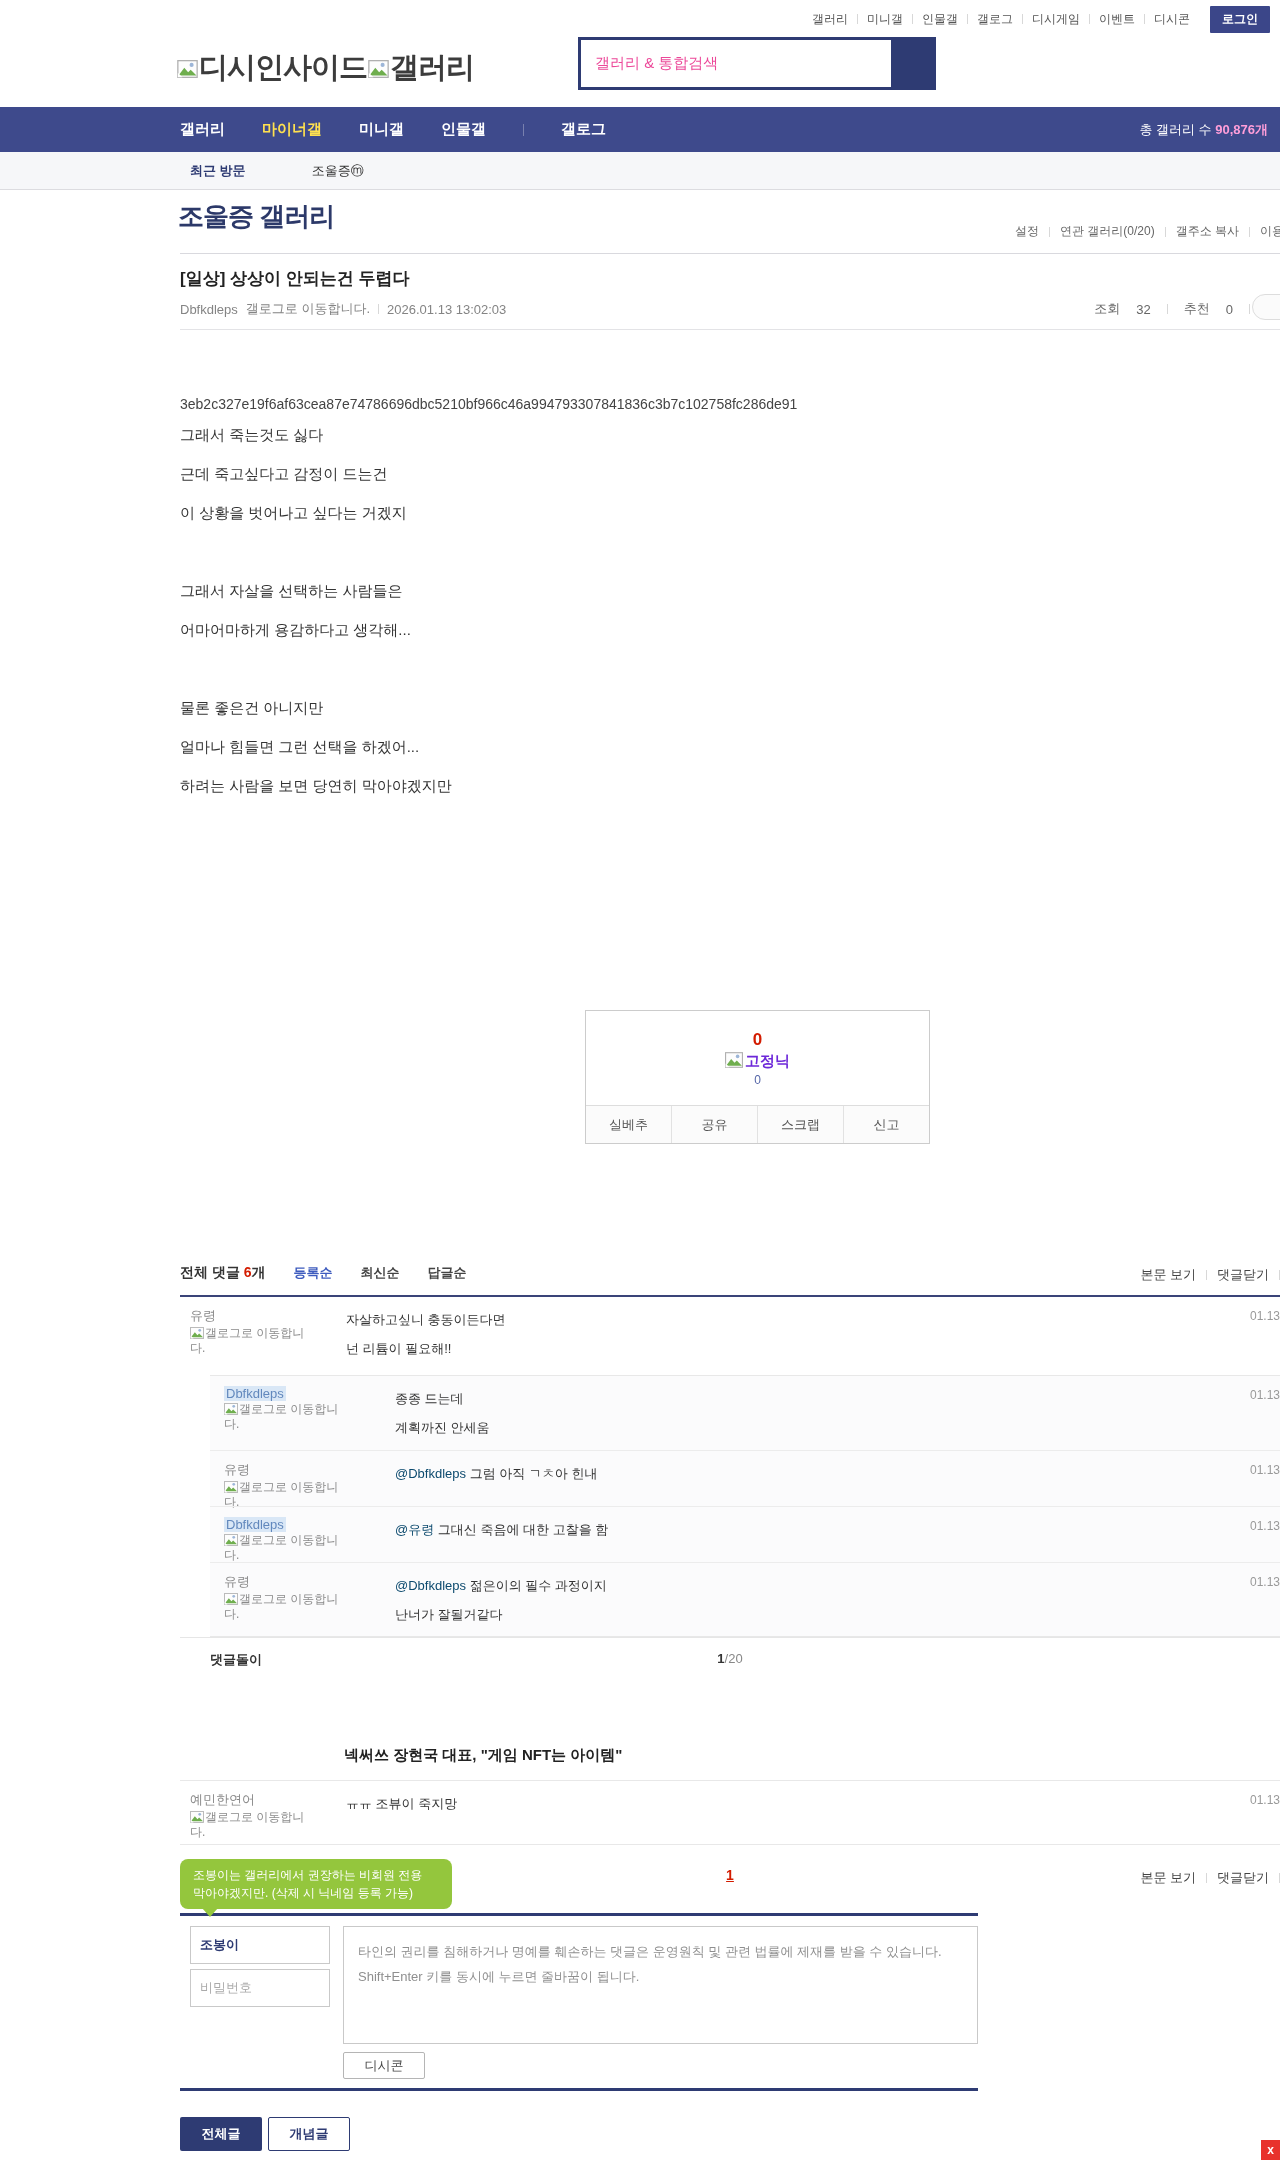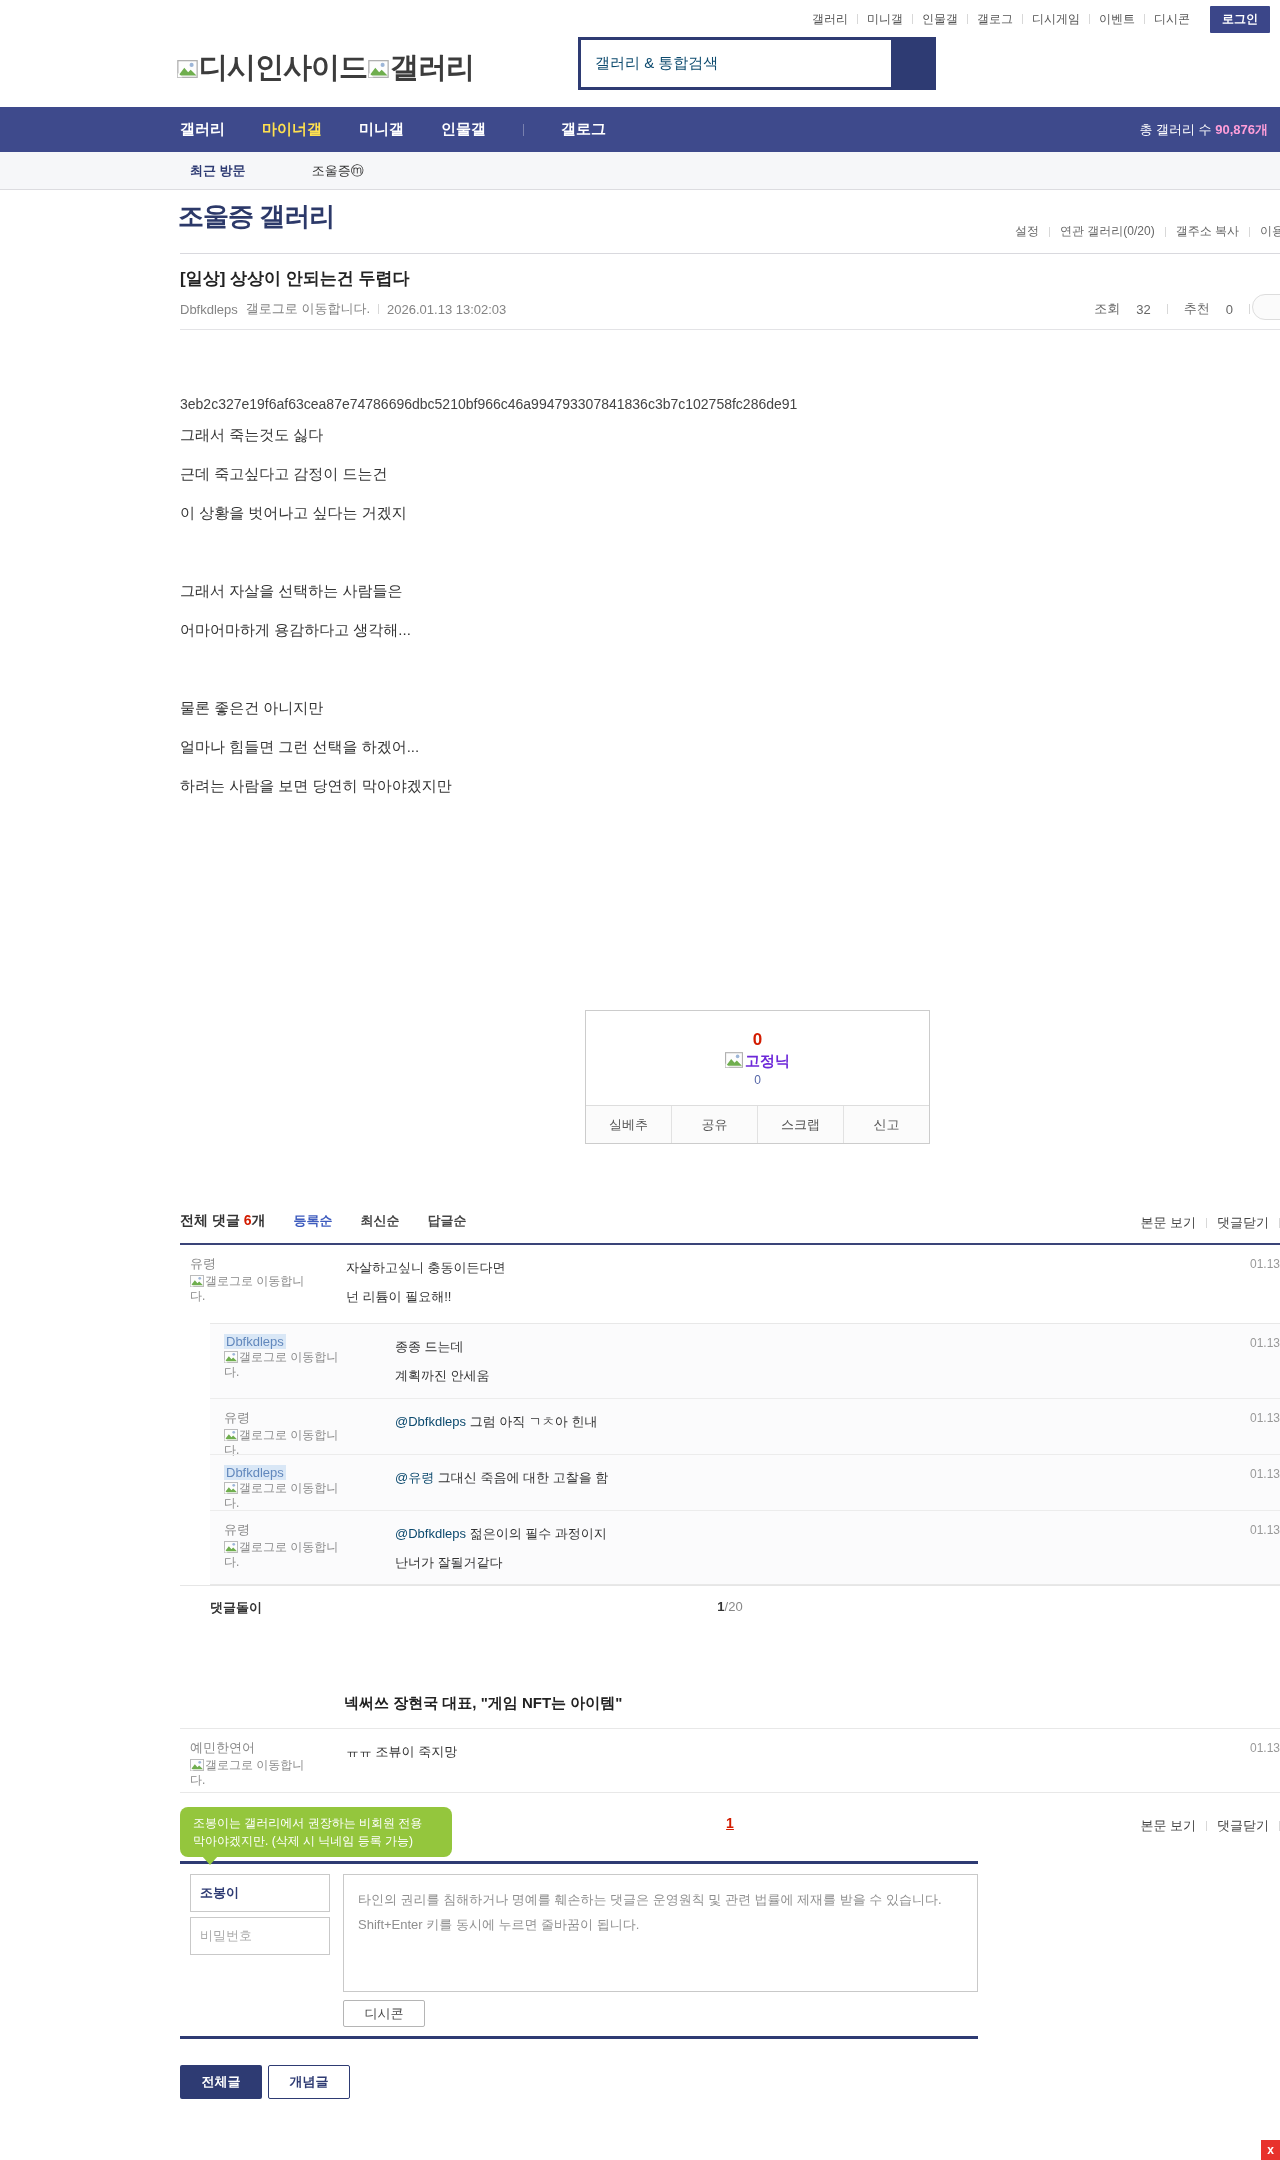--- a/index.html
+++ b/index.html
@@ -8,21 +8,21 @@
   
   .topbar{height:38px;display:flex;justify-content:flex-end;align-items:center;padding-right:10px;box-sizing:border-box}
   .tlink{font-size:12px;color:#555;margin:0 9px;cursor:pointer;white-space:nowrap}
   .sep-v{width:1px;height:10px;background:#d8d8d8;flex:none}
   .login-btn{background:#3b4689;color:#fff;font-size:12px;font-weight:bold;padding:5px 12px;margin-left:11px;border-radius:1px;cursor:pointer}
   
   .header{position:relative;height:69px}
   .logo{position:absolute;left:176px;top:10px;display:flex;align-items:center;font-size:29px;font-weight:bold;color:#3c3c3c;letter-spacing:-1px;cursor:pointer}
   .logo .bi{width:21px;height:18px;margin:0 1px}
   .search-box{position:absolute;left:578px;top:-1px;width:358px;height:53px;border:3px solid #2e3b73;box-sizing:border-box;display:flex;background:#fff}
-  .search-input{flex:1;display:flex;align-items:center;padding-left:14px;font-size:15px;color:#0c4a6e}
+  .search-input{flex:1;display:flex;align-items:center;padding-left:14px;font-size:15px;color:#ec4899}
   .search-btn{width:42px;background:#2e3b73;cursor:pointer}
   
   .navbar{height:45px;background:#3e4a8c;display:flex;align-items:center;position:relative;padding-left:180px;box-sizing:border-box}
   .nav-item{color:#fff;font-size:15px;font-weight:bold;margin-right:37px;cursor:pointer;white-space:nowrap}
   .nav-item.active{color:#ffe14f}
   .nav-sep{width:1px;height:12px;background:rgba(255,255,255,.3);margin-right:37px}
   .nav-total{position:absolute;right:12px;font-size:13px;color:#fff}
   .nav-total b{color:#ff9ed9}
   
   .visited{height:38px;background:#f6f7f9;border-bottom:1px solid #dcdce0;display:flex;align-items:center;padding-left:190px;box-sizing:border-box}
@@ -49,21 +49,21 @@
   .vote-box{margin-top:205px;margin-left:405px;width:345px;border:1px solid #ccc;box-sizing:border-box;background:#fff}
   .vote-top{height:94px;display:flex;flex-direction:column;align-items:center;justify-content:center}
   .vote-up{font-size:17px;font-weight:bold;color:#d31c00}
   .vote-nick{display:flex;align-items:center;font-size:15px;font-weight:bold;color:#6d28d9;margin:2px 0}
   .vote-nick .bi{width:18px;height:16px;margin-right:2px}
   .vote-down{font-size:12px;color:#5566a8}
   .vote-btns{display:flex;border-top:1px solid #ddd;background:#fbfbfb;height:37px}
   .vote-btn{flex:1;display:flex;align-items:center;justify-content:center;font-size:13px;color:#555;border-left:1px solid #e2e2e2;cursor:pointer}
   .vote-btn:first-child{border-left:none}
   
-  .comments{margin-top:68px}
+  .comments{margin-top:120px}
   .c-header{position:relative;height:31px;border-bottom:2px solid #3a4478}
   .c-h-left{display:flex;align-items:center;gap:28px}
   .c-total{font-size:14px;font-weight:bold;color:#333}
   .c-total b{color:#d31c00}
   .c-sort{font-size:13px;color:#444;font-weight:bold;cursor:pointer}
   .c-sort.active{color:#3d5bbe}
   .c-h-right{position:absolute;right:0;top:2px;display:flex;align-items:center;gap:10px;font-size:13px;color:#444}
   .c-h-right span{cursor:pointer;white-space:nowrap}
   .c-row{position:relative;padding:10px 0 0 10px;box-sizing:border-box}
   .c-nick-line{display:flex;align-items:center;font-size:13px;color:#888}

